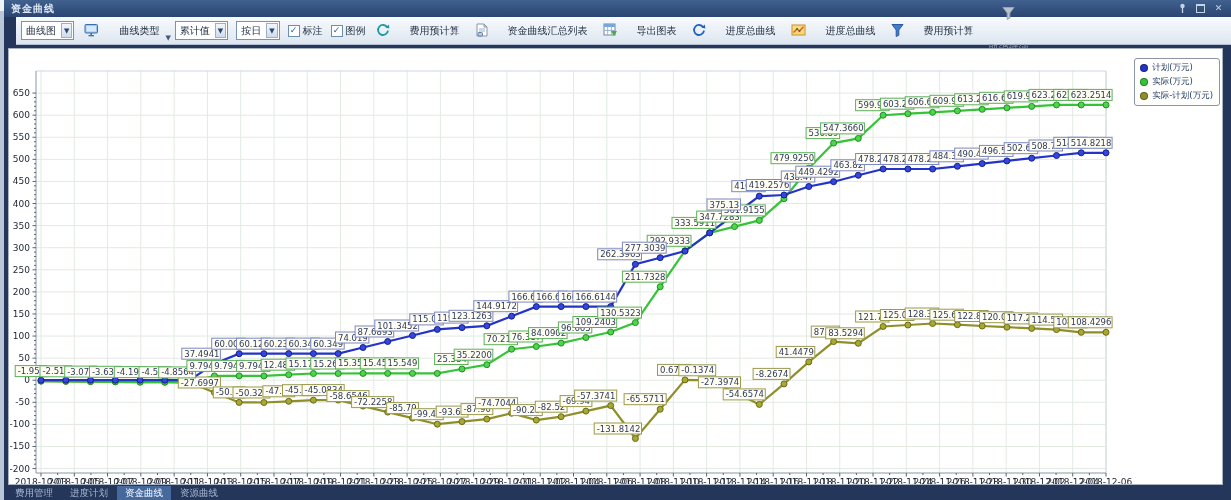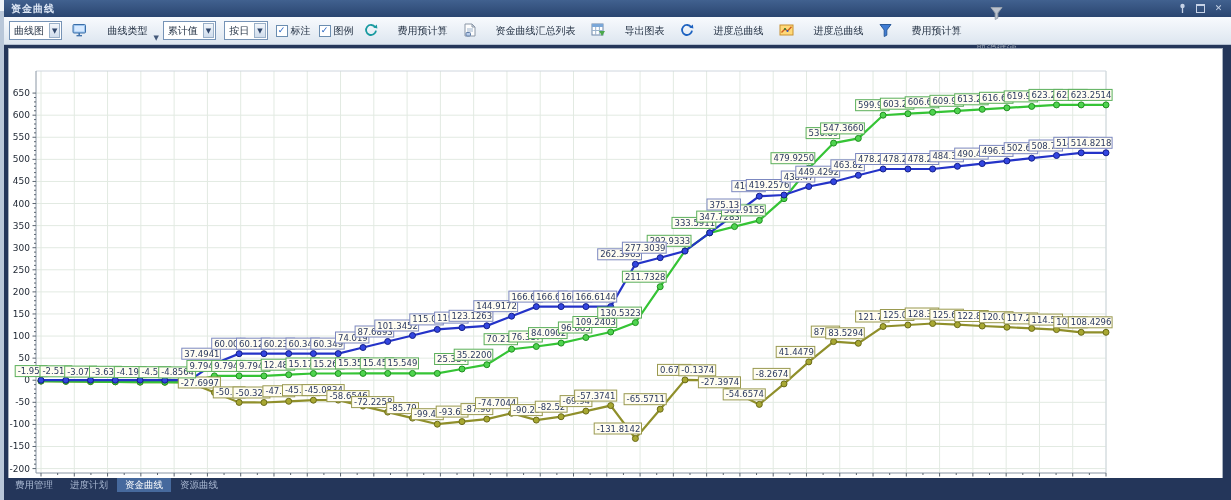--- a/index.html
+++ b/index.html
@@ -4,33 +4,33 @@
 <style>
   html,body{margin:0;padding:0;}
   body{width:1231px;height:500px;background:#24365a;font-family:"DejaVu Sans","Liberation Sans",sans-serif;overflow:hidden;position:relative;}
   .leftstrip{position:absolute;left:0;top:0;width:4px;height:500px;background:#b9c7d9;}
   .corner{position:absolute;left:0;top:0;width:4px;height:11px;background:#eef3f9;}
   .titlebar{position:absolute;left:4px;top:0;right:0;height:17px;background:linear-gradient(#41618f,#2a4570);color:#dde7f5;font-size:10px;display:flex;align-items:center;padding:0 7px;box-sizing:border-box;}
   .title{font-weight:bold;flex:1;letter-spacing:1px;}
   .winbtns{display:flex;gap:7px;align-items:center;color:#c6d2e6;}
   .winbtn{display:inline-flex;align-items:center;justify-content:center;width:11px;height:11px;font-size:9px;line-height:1;}
   .maxbox{width:7px;height:6px;border:1px solid #c6d2e6;border-top:2px solid #c6d2e6;}
-  .toolbar{position:absolute;left:4px;top:17px;right:0;height:28px;background:linear-gradient(#f8fafd,#dde6f0);border-bottom:1px solid #b3bfd0;display:flex;align-items:center;gap:8px;padding:0 5px;font-size:10px;color:#1d2b3e;box-sizing:border-box;white-space:nowrap;}
+  .toolbar{position:absolute;left:16px;top:17px;right:0;height:28px;background:linear-gradient(#f8fafd,#dde6f0);border-bottom:1px solid #b3bfd0;display:flex;align-items:center;gap:8px;padding:0 5px;font-size:10px;color:#1d2b3e;box-sizing:border-box;white-space:nowrap;}
   .combo{display:inline-flex;align-items:center;background:#fff;border:1px solid #7693b6;padding:0 1px 0 4px;height:17px;gap:5px;}
   .combo .arr{font-size:7px;color:#2f466b;background:linear-gradient(#f2f6fb,#cfdcec);border:1px solid #9ab0c8;padding:0 2px;height:13px;display:inline-flex;align-items:center;}
   .tbbtn{display:inline-flex;align-items:center;gap:20px;padding:1px 2px;}
   .tbbtn.disabled{color:#98a2b0;flex-direction:column;}
   .chkwrap{display:inline-flex;align-items:center;gap:3px;}
   .chk{width:10px;height:10px;background:#fff;border:1px solid #6b8db0;display:inline-flex;align-items:center;justify-content:center;font-size:9px;color:#1f5fc0;line-height:1;}
   .tinychev{font-size:7px;color:#44597a;align-self:flex-end;margin:0 -4px 2px -4px;}
   .chartpanel{position:absolute;left:8px;top:48px;width:1215px;height:437px;background:#fff;border:1px solid #a8b2c0;box-sizing:border-box;}
   .legend{position:absolute;right:2px;top:9px;background:#fffffe;border:1px solid #8a94a4;border-radius:3px;padding:3px 6px 3px 5px;display:flex;flex-direction:column;gap:2px;font-size:8.5px;color:#223a66;}
   .legend-item{display:flex;align-items:center;gap:4px;}
   .dot{width:8px;height:8px;border-radius:50%;box-sizing:border-box;}
-  .tabsbar{position:absolute;left:4px;bottom:8px;right:0;height:14px;background:#24365a;display:flex;align-items:stretch;gap:1px;padding-left:3px;font-size:9.5px;color:#a9b8d2;}
+  .tabsbar{position:absolute;left:4px;bottom:0;right:0;height:14px;background:#24365a;display:flex;align-items:stretch;gap:1px;padding-left:3px;font-size:9.5px;color:#a9b8d2;}
   .tab{padding:1px 8px 0 8px;display:flex;align-items:center;}
   .tab.active{background:#46699d;color:#fff;}
   svg text{font-family:"DejaVu Sans","Liberation Sans",sans-serif;}
 </style>
 </head>
 <body>
 
 <div class="leftstrip"></div>
 <div class="corner"></div>
 
@@ -781,20 +781,34 @@
         <rect x="995.2" y="93.7" width="33.5" height="11" fill="#fffdf2" stroke="#7c88c0" stroke-width="1"></rect>
         <text x="997.7" y="102.2" font-size="8.5" fill="#2c3a60">502.62</text>
         <rect x="1020.0" y="91.0" width="33.5" height="11" fill="#fffdf2" stroke="#7c88c0" stroke-width="1"></rect>
         <text x="1022.5" y="99.5" font-size="8.5" fill="#2c3a60">508.72</text>
         <rect x="1044.8" y="88.3" width="33.5" height="11" fill="#fffdf2" stroke="#7c88c0" stroke-width="1"></rect>
         <text x="1047.3" y="96.8" font-size="8.5" fill="#2c3a60">514.82</text>
         <rect x="1059.3" y="88.3" width="43.8" height="11" fill="#fffdf2" stroke="#7c88c0" stroke-width="1"></rect>
         <text x="1061.8" y="96.8" font-size="8.5" fill="#2c3a60">514.8218</text>
       </g>
     </svg>
+  <div class="legend" id="legend">
+      <span class="legend-item">
+        <span class="dot" style="background: rgb(36, 51, 200); border: 1px solid rgba(0, 0, 0, 0.35);"></span>
+        <span>计划(万元)</span>
+      </span>
+      <span class="legend-item">
+        <span class="dot" style="background: rgb(53, 196, 53); border: 1px solid rgba(0, 0, 0, 0.35);"></span>
+        <span>实际(万元)</span>
+      </span>
+      <span class="legend-item">
+        <span class="dot" style="background: rgb(143, 143, 42); border: 1px solid rgba(0, 0, 0, 0.35);"></span>
+        <span>实际-计划(万元)</span>
+      </span>
+    </div>
 </div>
 
 <div class="tabsbar" id="tabsbar">
     <span class="tab">费用管理</span>
     <span class="tab">进度计划</span>
     <span class="tab active">资金曲线</span>
     <span class="tab">资源曲线</span>
   </div>
 
 </body></html>

